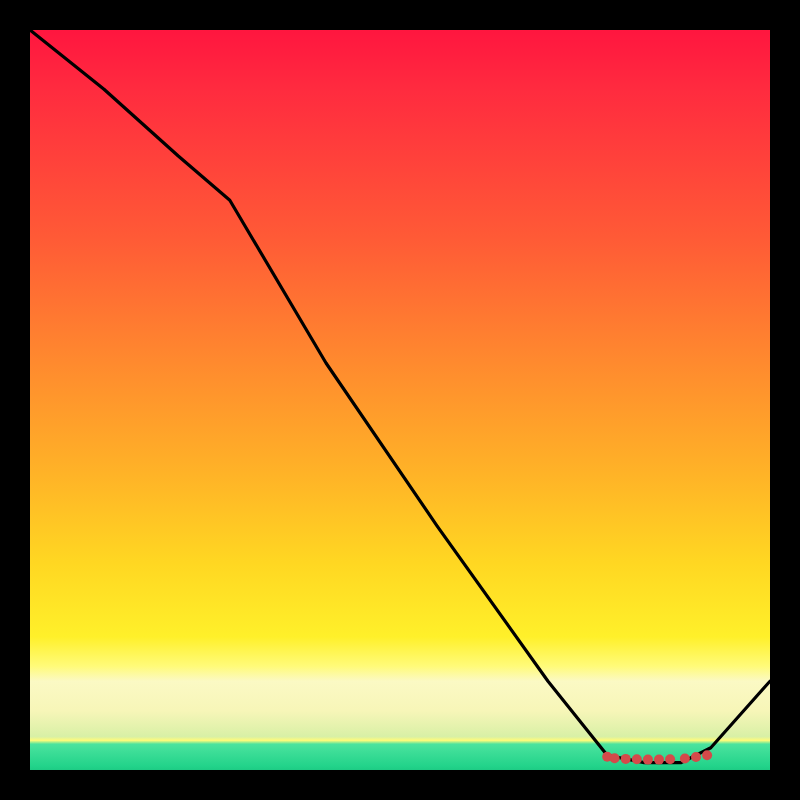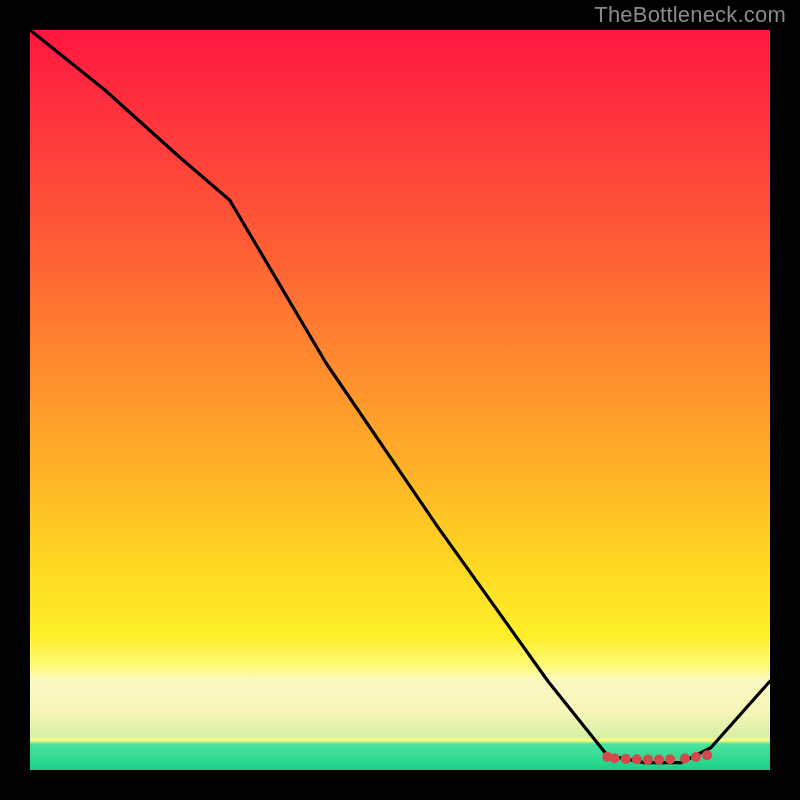--- a/index.html
+++ b/index.html
@@ -75,21 +75,20 @@
     inset: 0;
     width: 100%;
     height: 100%;
     z-index: 2;
   }
 </style>
 </head>
 <body>
 
 <div class="outer">
-  <div class="watermark">TheBottleneck.com</div>
 
   <div class="plot-frame">
     <div class="gradient"></div>
     <svg class="curve" viewBox="0 0 740 740" preserveAspectRatio="none">
       <path id="curve-path" fill="none" stroke="#000" stroke-width="3.2" stroke-linecap="round" stroke-linejoin="round" d="M0.0 0.0 L74.0 59.2 L148.0 125.8 L199.8 170.2 L296.0 333.0 L407.0 495.8 L518.0 651.2 L577.2 725.2 L614.2 732.6 L651.2 732.6 L680.8 717.8 L740.0 651.2"></path>
       <g id="markers">
           <circle cx="577.2" cy="726.7" r="5" fill="#d44a4a"></circle>
           <circle cx="584.6" cy="728.2" r="5" fill="#d44a4a"></circle>
           <circle cx="595.7" cy="728.9" r="5" fill="#d44a4a"></circle>
           <circle cx="606.8" cy="729.3" r="5" fill="#d44a4a"></circle>

